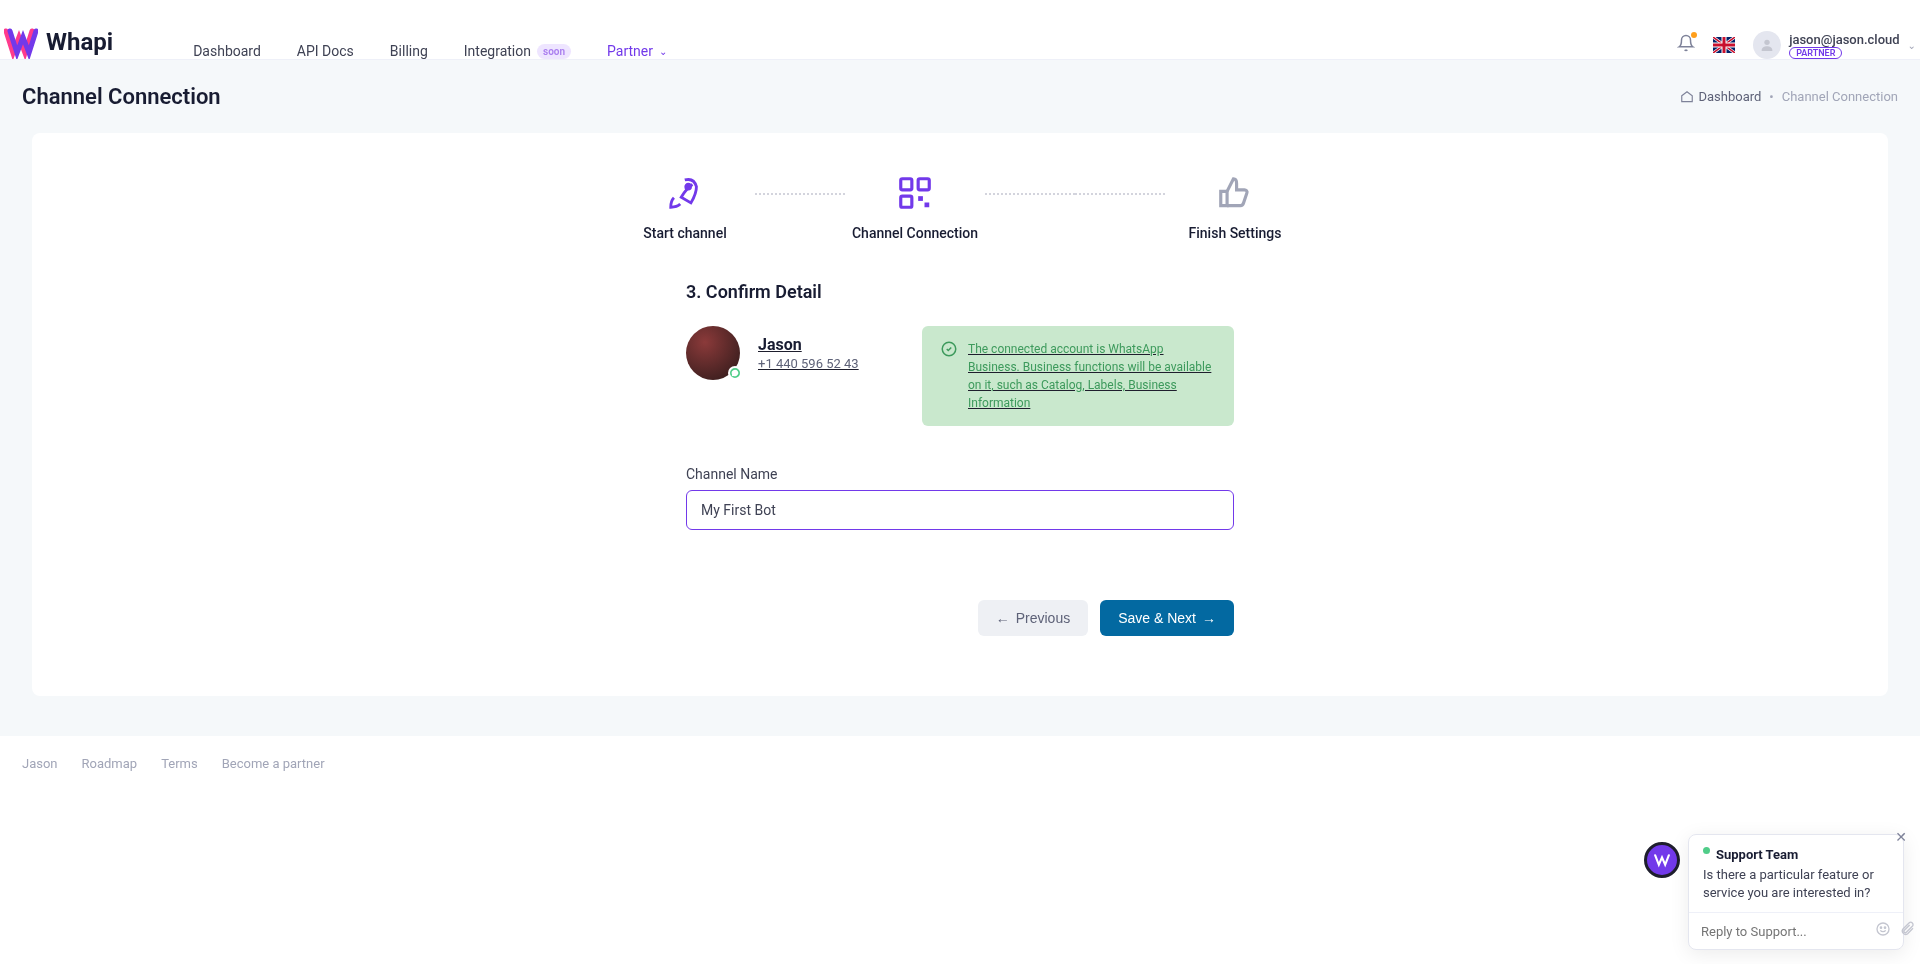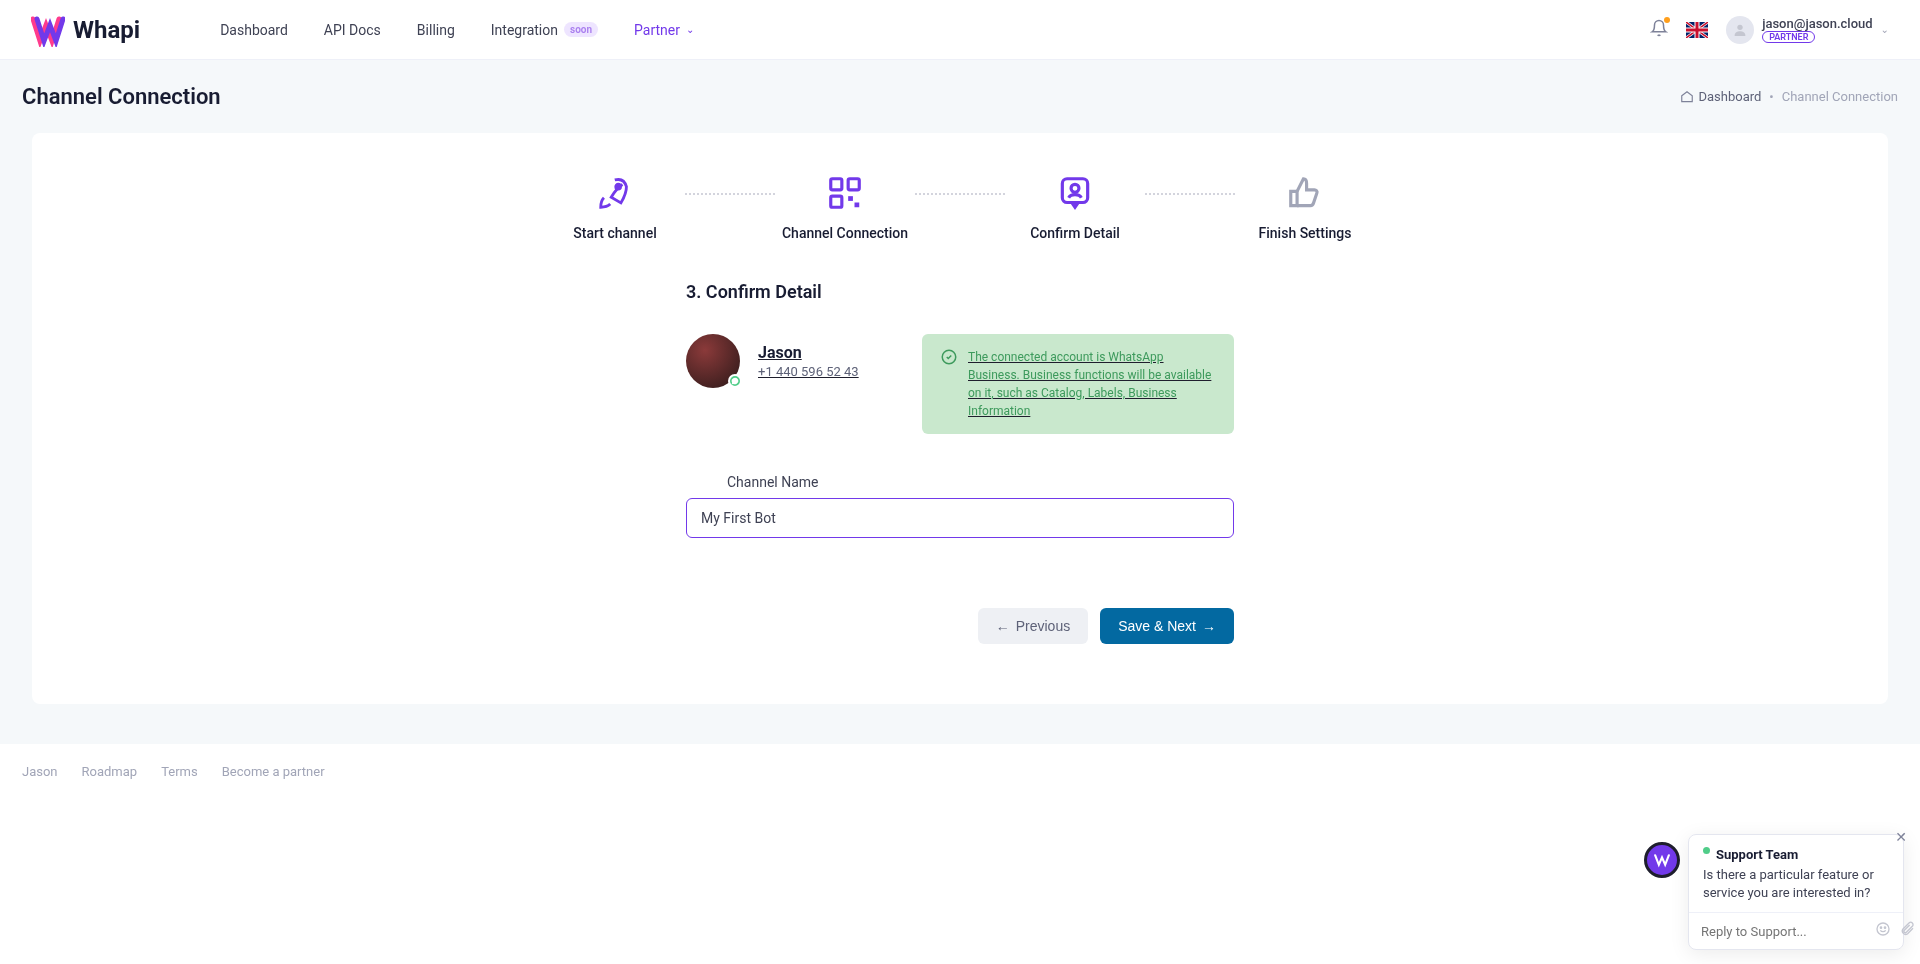--- a/index.html
+++ b/index.html
@@ -1,19 +1,19 @@
 <!DOCTYPE html>
 <html><head>
 <meta charset="utf-8">
 <style>
 * { margin: 0; padding: 0; box-sizing: border-box; }
 body { font-family: -apple-system, BlinkMacSystemFont, "Segoe UI", Roboto, sans-serif; background: #fff; color: #1e1e2d; }
 
 
-.header { height: 60px; display: flex; align-items: center; padding: 0 31px; background: #fff; border-bottom: 1px solid #eef0f8; }
+.header { height: 60px; display: flex; align-items: flex-end; padding: 0 4px; background: #fff; border-bottom: 1px solid #eef0f8; }
 .logo { display: flex; align-items: center; gap: 8px; font-weight: 700; font-size: 24px; color: #181c32; margin-right: 80px; }
 .logo-icon { width: 34px; height: 34px; }
 .nav { display: flex; gap: 36px; align-items: center; font-size: 14px; }
 .nav-item { color: #3f4254; cursor: pointer; display: flex; align-items: center; gap: 6px; }
 .nav-item.partner { color: #7239ea; }
 .badge-soon { background: #eee5ff; color: #a97eef; font-size: 10px; padding: 2px 6px; border-radius: 8px; font-weight: 600; }
 .header-right { margin-left: auto; display: flex; align-items: center; gap: 18px; }
 .bell-wrap { position: relative; }
 .bell-dot { position: absolute; top: -2px; right: -2px; width: 6px; height: 6px; background: #f1416c; border-radius: 50%; }
 .flag-icon { width: 22px; height: 16px; background: linear-gradient(to bottom, #012169 33%, #fff 33%, #fff 66%, #c8102e 66%); position: relative; border-radius: 2px; }
@@ -36,34 +36,34 @@
 
 
 .stepper { display: flex; justify-content: center; align-items: flex-start; gap: 0; margin-bottom: 40px; }
 .step { display: flex; flex-direction: column; align-items: center; width: 140px; }
 .step-icon { width: 40px; height: 40px; display: flex; align-items: center; justify-content: center; margin-bottom: 12px; }
 .step-label { font-size: 14px; color: #181c32; font-weight: 500; text-align: center; }
 .step-dots { flex: 0 0 90px; border-top: 2px dotted #d3d4dd; margin-top: 20px; }
 
 
 .section { max-width: 548px; margin: 0 auto; }
-.section-title { font-size: 18px; font-weight: 600; color: #181c32; margin-bottom: 32px; }
+.section-title { font-size: 18px; font-weight: 600; color: #181c32; margin-bottom: 24px; }
 
 
 .profile-row { display: flex; align-items: flex-start; gap: 0; margin-bottom: 40px; text-decoration: underline; }
 .profile-left { display: flex; align-items: center; gap: 18px; flex: 1; }
 .avatar { width: 54px; height: 54px; border-radius: 50%; background: radial-gradient(circle at 35% 30%, #8b3a3a, #2a1818); position: relative; }
 .avatar-badge { position: absolute; bottom: 0; right: -2px; width: 14px; height: 14px; border-radius: 50%; background: #50cd89; border: 2px solid #fff; display: flex; align-items: center; justify-content: center; }
 .profile-name { font-weight: 700; font-size: 16px; color: #181c32; }
 .profile-phone { font-size: 13px; color: #5e6278; margin-top: 2px; }
 .notice { background: #c9e8cd; border-radius: 6px; padding: 14px 18px; display: flex; gap: 10px; max-width: 312px; }
 .notice-text { font-size: 12px; color: #3d9a5c; line-height: 1.5; }
 
 
-.form-label { font-size: 14px; color: #3f4254; margin-bottom: 8px; display: block; margin-left: 41px; }
+.form-label { font-size: 14px; color: #3f4254; margin-bottom: 8px; display: block; }
 .form-input { width: 100%; padding: 11px 14px; border: 1px solid #7239ea; border-radius: 6px; font-size: 14px; color: #3f4254; outline: none; font-family: inherit; }
 
 
 .button-row { display: flex; justify-content: flex-end; gap: 12px; margin-top: 70px; }
 .btn { padding: 10px 18px; border: none; border-radius: 6px; font-size: 14px; font-weight: 500; cursor: pointer; display: inline-flex; align-items: center; gap: 6px; }
 .btn-light { background: #eef0f4; color: #5e6278; }
 .btn-primary { background: #0369a1; color: #fff; }
 
 
 .footer { padding: 20px 22px; background: #fff; display: flex; gap: 24px; font-size: 13px; color: #a1a5b7; }
@@ -178,31 +178,20 @@
               <rect x="3" y="3" width="7" height="7" rx="1" fill="none" stroke="#7239ea" stroke-width="2"></rect>
               <rect x="14" y="3" width="7" height="7" rx="1" fill="none" stroke="#7239ea" stroke-width="2"></rect>
               <rect x="3" y="14" width="7" height="7" rx="1" fill="none" stroke="#7239ea" stroke-width="2"></rect>
               <rect x="14" y="14" width="3" height="3"></rect>
               <rect x="18" y="18" width="3" height="3"></rect>
             </svg>
         </div>
         <div class="step-label">Channel Connection</div>
       </div>
       <div class="step-dots"></div>
-      <div class="step done">
-        <div class="step-icon">
-          <svg class="step-svg" viewBox="0 0 24 24" fill="none" stroke="#7239ea" stroke-width="2">
-              <rect x="4" y="3" width="16" height="15" rx="3"></rect>
-              <circle cx="12" cy="9" r="2.5"></circle>
-              <path d="M8 15c1-2 3-2 4-2s3 0 4 2"></path>
-              <path d="M10 18 L12 21 L14 18"></path>
-            </svg>
-        </div>
-        <div class="step-label">Confirm Detail</div>
-      </div>
       <div class="step-dots"></div>
       <div class="step todo">
         <div class="step-icon">
           <svg class="step-svg" viewBox="0 0 24 24" fill="none" stroke="#a1a5b7" stroke-width="2">
               <path d="M7 11v9H3v-9h4z"></path>
               <path d="M7 11l4-8c1 0 2 1 2 3v4h5c1 0 2 1 1.5 2l-2 6c-.3 1-1 2-2 2H7"></path>
             </svg>
         </div>
         <div class="step-label">Finish Settings</div>
       </div>

